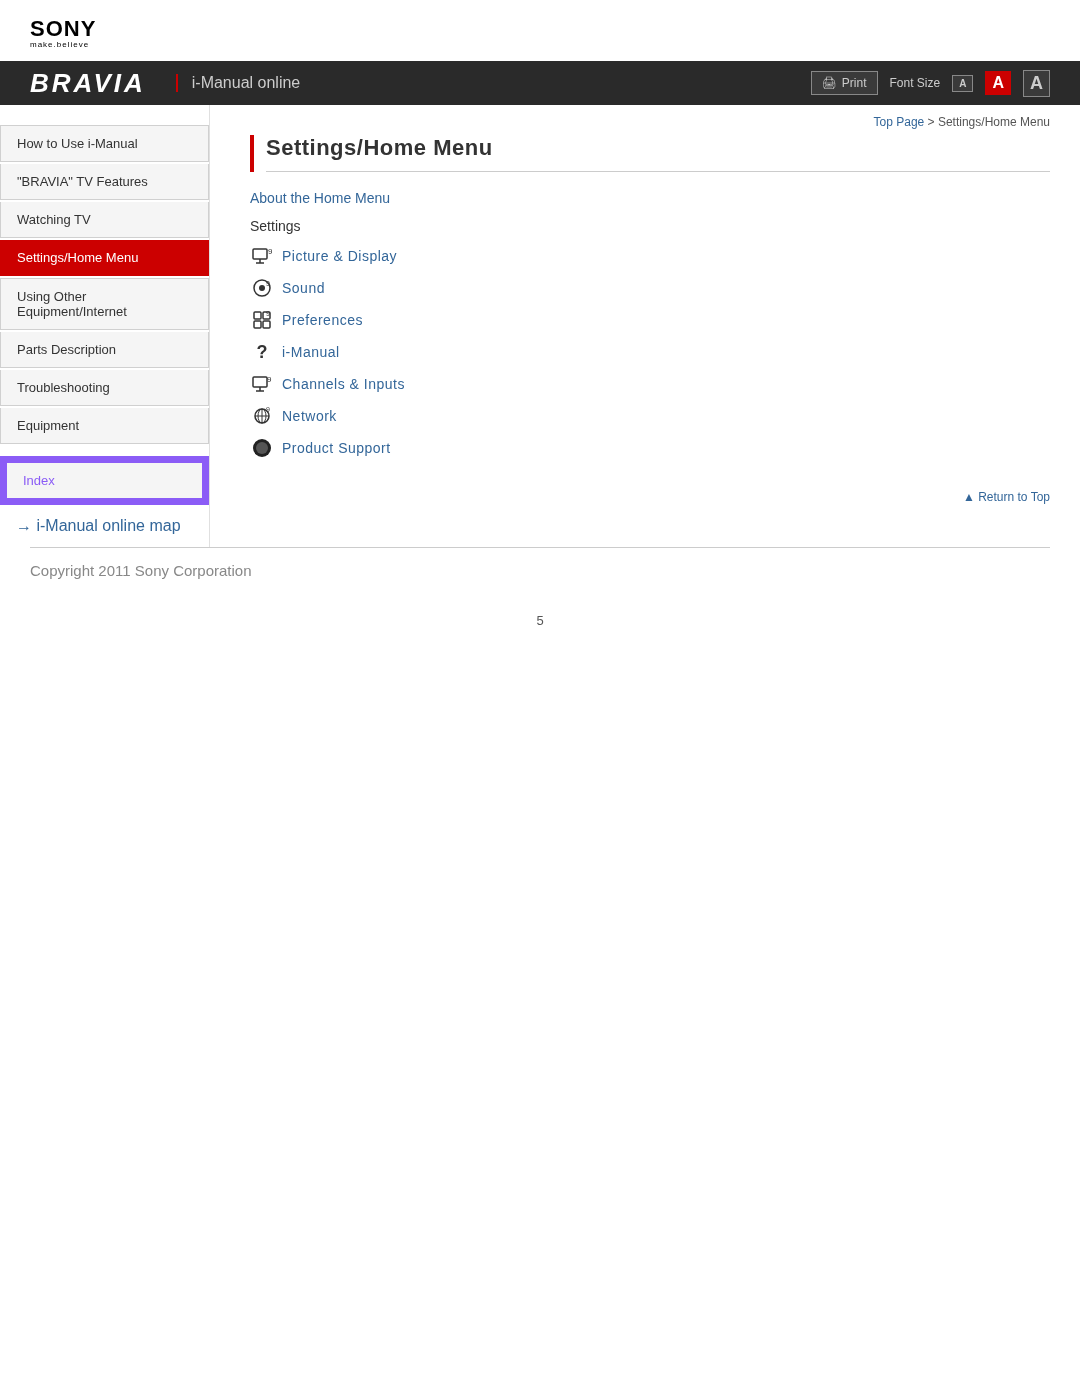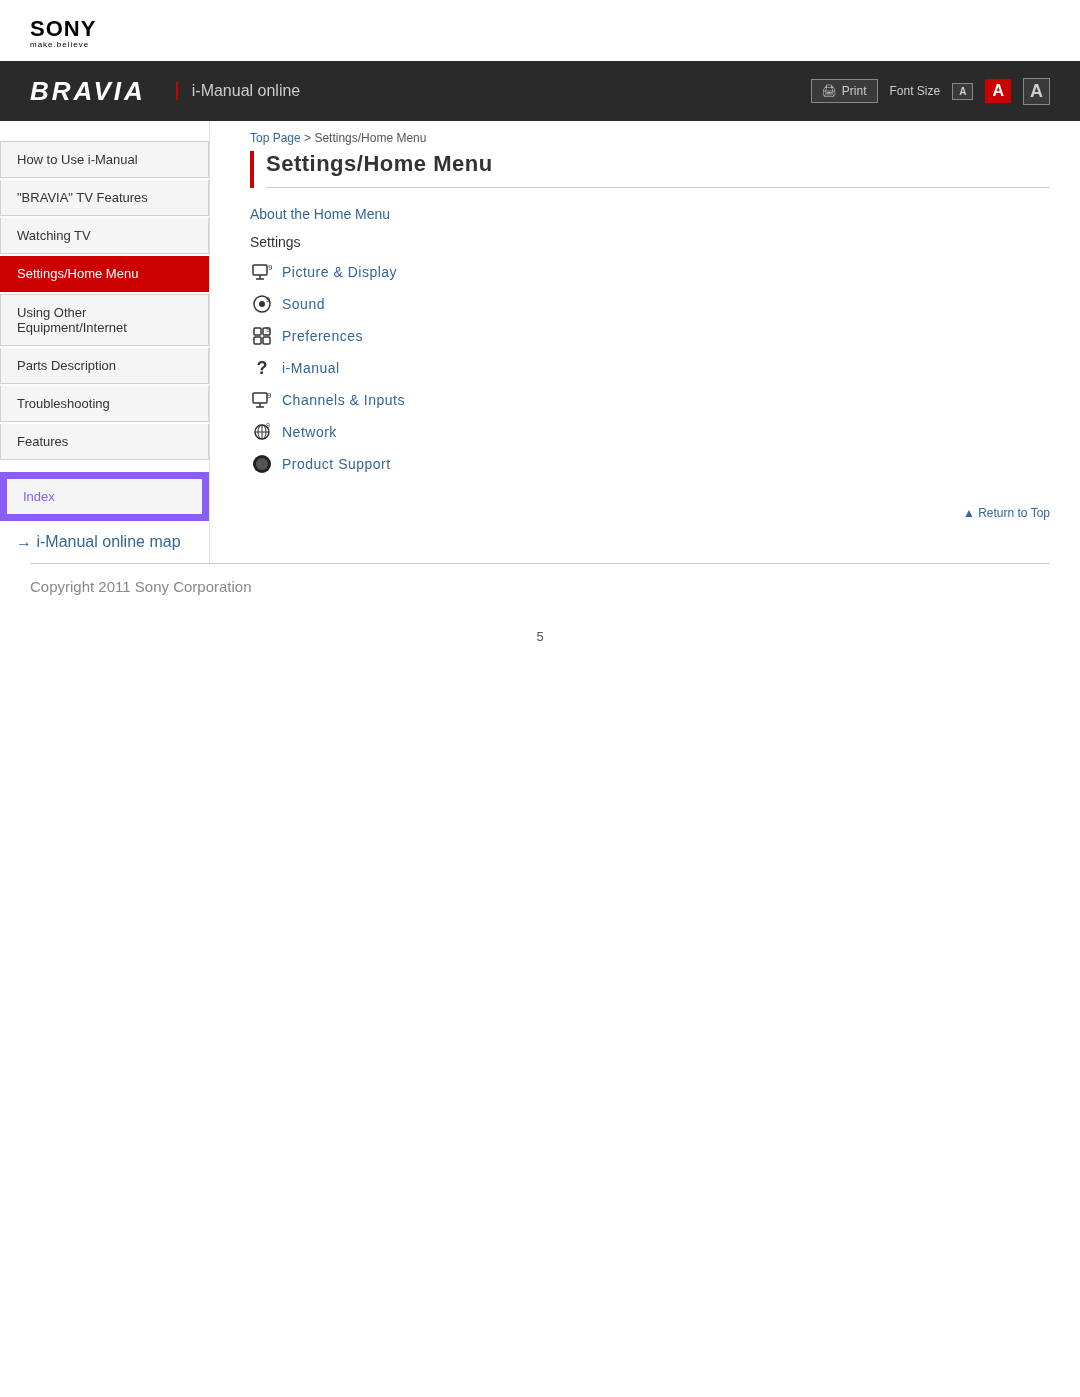--- a/index.html
+++ b/index.html
@@ -31,21 +31,21 @@
     }
 
     
     .header-bar {
       background: #2a2a2a;
       color: #fff;
       display: flex;
       align-items: center;
       justify-content: space-between;
       padding: 0 30px;
-      height: 60px;
+      height: 44px;
     }
     .bravia-logo {
       font-size: 26px;
       font-weight: 900;
       font-style: italic;
       letter-spacing: 3px;
       color: #fff;
       margin-right: 16px;
     }
     .header-left {
@@ -155,21 +155,21 @@
     }
 
     
     .content-area {
       flex: 1;
       padding: 0 30px 30px 40px;
     }
 
     
     .breadcrumb {
-      text-align: left;
+      text-align: right;
       padding: 10px 0 6px 0;
       font-size: 12px;
       color: #555;
     }
     .breadcrumb a {
       color: #336699;
       text-decoration: none;
       cursor: pointer;
     }
 
@@ -295,21 +295,21 @@
 <div class="main-layout">
 
   <nav class="sidebar">
     <a class="sidebar-item">How to Use i-Manual</a>
     <a class="sidebar-item">"BRAVIA" TV Features</a>
     <a class="sidebar-item">Watching TV</a>
     <a class="sidebar-item active">Settings/Home Menu</a>
     <a class="sidebar-item">Using Other Equipment/Internet</a>
     <a class="sidebar-item">Parts Description</a>
     <a class="sidebar-item">Troubleshooting</a>
-    <a class="sidebar-item">Features</a>
+    <a class="sidebar-item">Equipment</a>
     <a class="sidebar-index">Index</a>
     <a class="sidebar-map-link">
       <span>→ </span><span>i-Manual online map</span>
     </a>
   </nav>
 
   <div class="content-area">
 
     <div class="breadcrumb">
       <a>Top Page</a>

